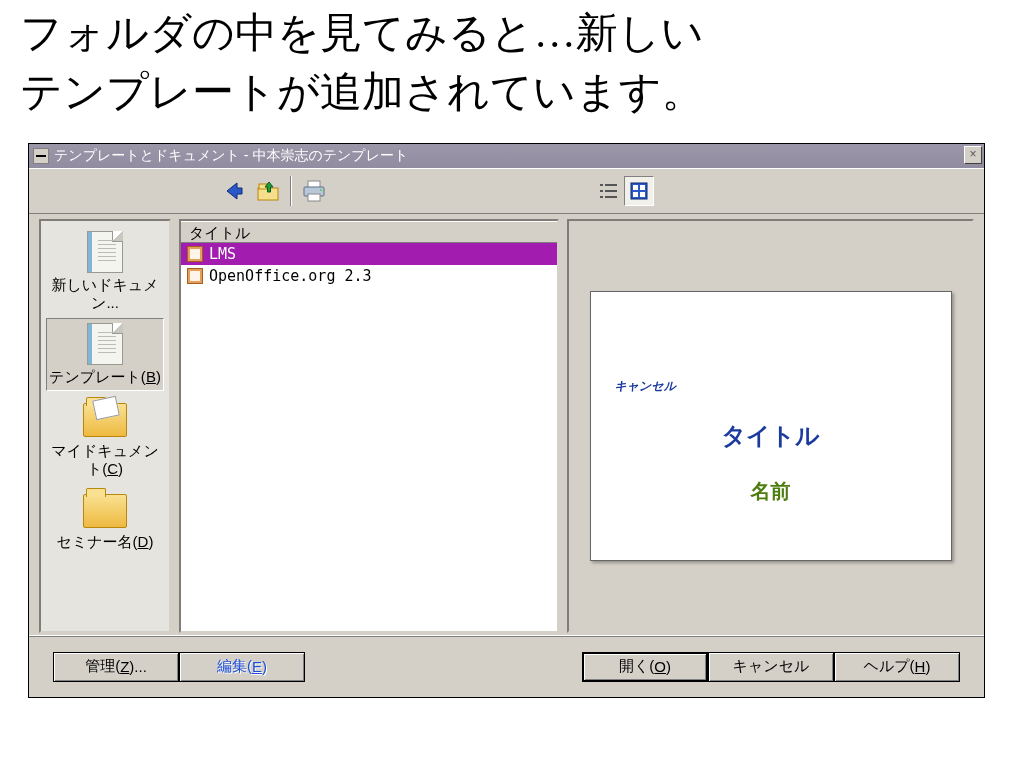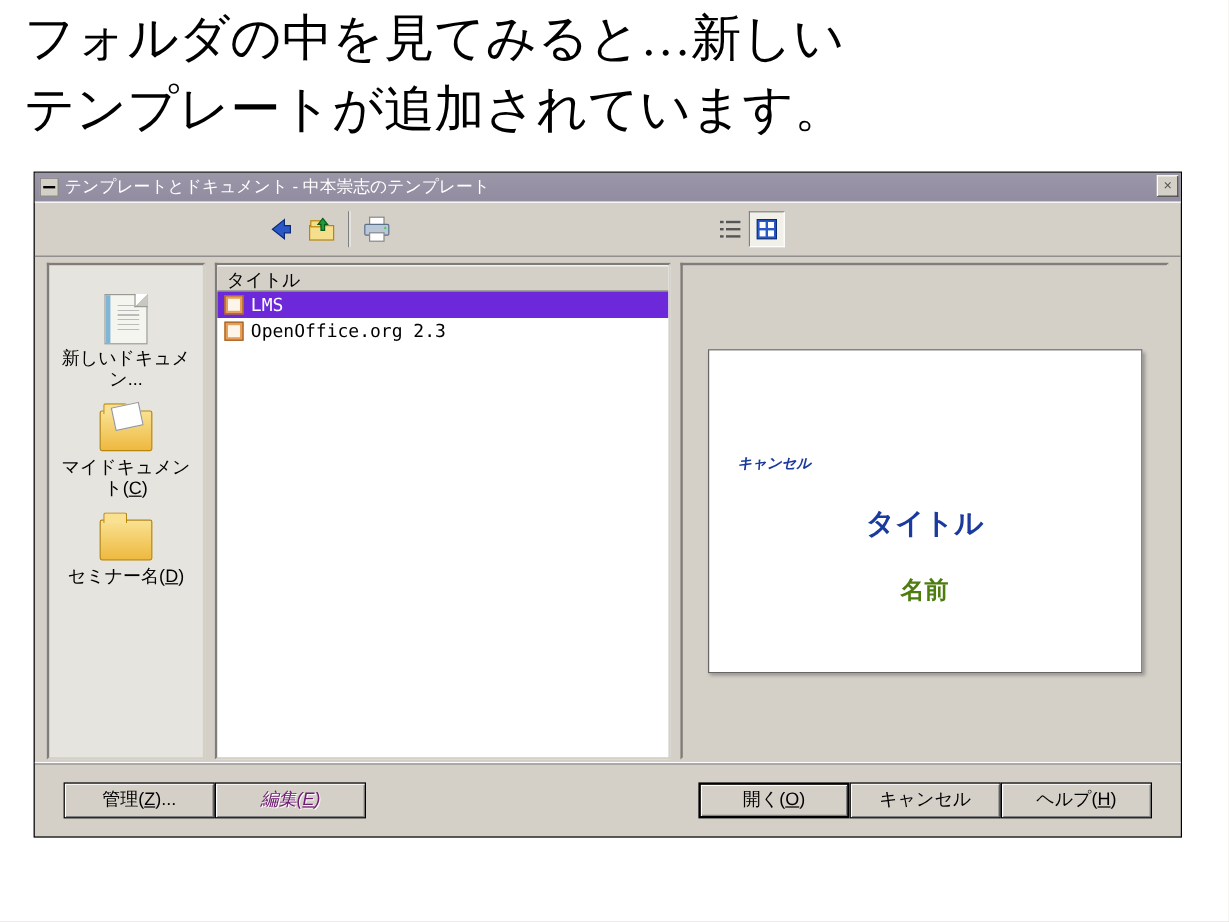--- a/index.html
+++ b/index.html
@@ -29,42 +29,42 @@
   .toolbar .sep-v { width: 2px; height: 30px; border-left: 1px solid #808080; border-right: 1px solid #fff; margin: 0 5px; }
   .toolbtn { width: 34px; height: 34px; display: flex; align-items: center; justify-content: center; }
   .view-group { position: absolute; left: 565px; display: flex; align-items: center; }
   .viewbtn { width: 30px; height: 30px; display: flex; align-items: center; justify-content: center; }
   .viewbtn.active { border: 1px solid #808080; border-right-color: #fff; border-bottom-color: #fff; background: #f2f1e9; }
 
   .body-area { display: flex; padding: 5px 10px; gap: 8px; height: 424px; }
 
   .sidebar {
     width: 132px; background: #e5e4de; border: 2px inset #d4d0c8;
-    display: flex; flex-direction: column; align-items: center; padding: 20px 3px; gap: 2px;
+    display: flex; flex-direction: column; align-items: center; padding: 6px 3px; gap: 2px;
   }
   .side-item { width: 118px; display: flex; flex-direction: column; align-items: center; padding: 4px 2px; text-align: center; font-size: 15px; line-height: 1.2; cursor: pointer; }
   .side-item.selected { background: #d4d0c8; border: 1px solid #808080; border-right-color: #fff; border-bottom-color: #fff; }
   .side-icon { width: 48px; height: 42px; margin-bottom: 3px; position: relative; }
   .side-label .ul { text-decoration: underline; }
 
   
   .docicon { width: 36px; height: 42px; background: #f5f5ef; border: 1px solid #9a9a95; position: relative; left: 6px; box-shadow: inset 4px 0 0 #7fb5d5; }
   .docicon::before { content: ""; position: absolute; right: -1px; top: -1px; width: 10px; height: 10px; background: linear-gradient(135deg, #fff 50%, #c8c8c0 50%); border-bottom: 1px solid #9a9a95; border-left: 1px solid #9a9a95; }
   .docicon::after { content: ""; position: absolute; left: 10px; top: 8px; width: 18px; height: 22px; background: repeating-linear-gradient(#bbb 0 1px, transparent 1px 4px); }
 
   .folder { width: 44px; height: 34px; background: linear-gradient(#f9e191, #eeb940); border: 1px solid #b8860b; border-radius: 2px; position: relative; top: 6px; left: 2px; }
   .folder::before { content: ""; position: absolute; left: 2px; top: -7px; width: 18px; height: 8px; background: #f9e191; border: 1px solid #b8860b; border-bottom: none; border-radius: 2px 2px 0 0; }
   .folder.my::after { content: ""; position: absolute; left: 10px; top: -6px; width: 22px; height: 18px; background: #fff; border: 1px solid #999; transform: rotate(-12deg); }
 
   .list-panel {
     width: 380px; background: #fff; border: 2px inset #d4d0c8; overflow: hidden;
   }
   .list-header { background: #d4d0c8; border-bottom: 1px solid #808080; border-top: 1px solid #fff; padding: 2px 8px; font-size: 15px; height: 22px; }
   .list-row { display: flex; align-items: center; height: 22px; padding: 0 6px; font-size: 15px; font-family: monospace, "MS Gothic"; gap: 6px; }
-  .list-row.selected { background: #6d28d9; color: #fff; }
+  .list-row.selected { background: #a21caf; color: #fff; }
   .templ-icon { width: 16px; height: 16px; background: #e59f5a; border: 1px solid #a25f1e; position: relative; flex-shrink: 0; }
   .templ-icon::after { content: ""; position: absolute; left: 2px; top: 2px; width: 10px; height: 10px; background: #fdf4ea; }
 
   .preview-panel {
     flex: 1; background: #d4d0c8; border: 2px inset #d4d0c8; display: flex; align-items: center; justify-content: center;
   }
   .preview-page {
     width: 362px; height: 270px; background: #fff; border: 1px solid #666; box-shadow: 2px 2px 3px rgba(0,0,0,0.3);
     position: relative;
   }
@@ -76,21 +76,21 @@
     position: absolute; left: 0; bottom: 0; width: 100%; height: 62px;
     border-top: 1px solid #fff; box-shadow: inset 0 1px 0 #808080;
     display: flex; align-items: center; padding: 0 24px; 
   }
   .btn {
     height: 30px; min-width: 126px; padding: 0 10px;
     background: #d4d0c8; border: 1px solid #000;
     box-shadow: inset 1px 1px 0 #fff, inset -1px -1px 0 #808080;
     font-size: 15px; display: flex; align-items: center; justify-content: center; cursor: pointer;
   }
-  .btn.disabled { color: #701a75; text-shadow: 1px 1px 0 #fff; cursor: default; font-style: italic; }
+  .btn.disabled { color: #1d4ed8; text-shadow: 1px 1px 0 #fff; cursor: default; }
   .btn.default { border: 2px solid #000; }
   .spacer { flex: 1; }
   .btn .ul { text-decoration: underline; }
 
   
   .ico-back svg, .ico-up svg, .ico-print svg, .ico-list svg, .ico-icons svg { display: block; }
 </style>
 </head>
 <body>
 
@@ -156,20 +156,26 @@
   </div>
 
   <div class="body-area">
     <div class="sidebar">
       <div class="side-item">
         <div class="side-icon">
             <div class="docicon"></div>
           </div>
         <div class="side-label">新しいドキュメン...</div>
       </div>
+      <div class="side-item selected">
+        <div class="side-icon">
+            <div class="docicon"></div>
+          </div>
+        <div class="side-label"><span>テンプレート(</span><span class="ul">B</span><span>)</span></div>
+      </div>
       <div class="side-item">
         <div class="side-icon">
             <div class="folder my"></div>
           </div>
         <div class="side-label"><span>マイドキュメント(</span><span class="ul">C</span><span>)</span></div>
       </div>
       <div class="side-item">
         <div class="side-icon">
             <div class="folder"></div>
           </div>

